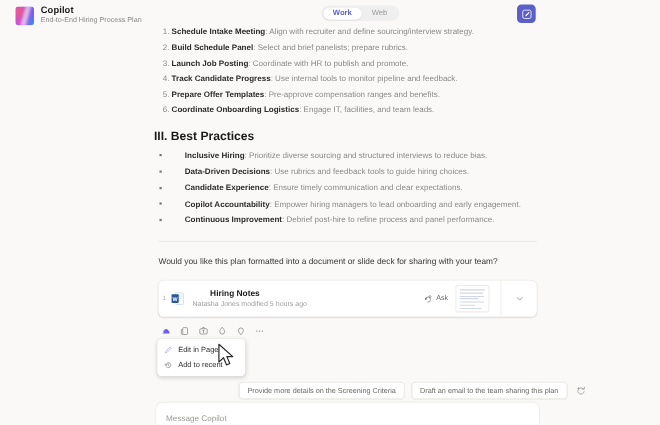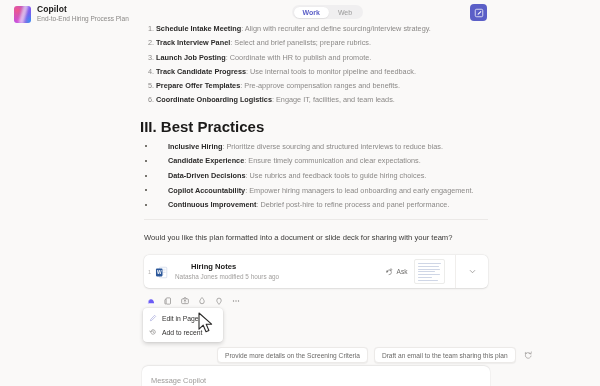--- a/index.html
+++ b/index.html
@@ -137,21 +137,21 @@
     font-size: 7.3px;
     color: #8b8987;
     margin-bottom: 5.2px;
     line-height: 1.25;
   }
   ol.steps li b {
     color: #2b2a29;
     font-weight: bold;
   }
   .section-title {
-    font-size: 15px;
+    font-size: 11px;
     font-weight: bold;
     color: #1b1a19;
     margin: 13px 0 7px 0;
   }
   ul.practices {
     margin: 0;
     padding: 0 0 0 12px;
     list-style: none;
   }
   ul.practices li {
@@ -412,33 +412,33 @@
       <svg width="10" height="10" viewBox="0 0 16 16">
         <rect x="2" y="2" width="12" height="12" rx="2.2" fill="none" stroke="#ffffff" stroke-width="1.2"></rect>
         <path d="M10.6 4.6 L11.9 5.9 L7.4 10.4 L5.7 10.8 L6.1 9.1 Z" fill="#ffffff"></path>
       </svg>
     </div>
   </div>
 
   <div class="content">
     <ol class="steps">
       <li><b>Schedule Intake Meeting</b><span>: Align with recruiter and define sourcing/interview strategy.</span></li>
-      <li><b>Track Interview Panel</b><span>: Select and brief panelists; prepare rubrics.</span></li>
+      <li><b>Build Schedule Panel</b><span>: Select and brief panelists; prepare rubrics.</span></li>
       <li><b>Launch Job Posting</b><span>: Coordinate with HR to publish and promote.</span></li>
       <li><b>Track Candidate Progress</b><span>: Use internal tools to monitor pipeline and feedback.</span></li>
       <li><b>Prepare Offer Templates</b><span>: Pre-approve compensation ranges and benefits.</span></li>
       <li><b>Coordinate Onboarding Logistics</b><span>: Engage IT, facilities, and team leads.</span></li>
     </ol>
 
     <div class="section-title">III. Best Practices</div>
 
     <ul class="practices">
       <li><b>Inclusive Hiring</b><span>: Prioritize diverse sourcing and structured interviews to reduce bias.</span></li>
+      <li><b>Data-Driven Decisions</b><span>: Use rubrics and feedback tools to guide hiring choices.</span></li>
       <li><b>Candidate Experience</b><span>: Ensure timely communication and clear expectations.</span></li>
-      <li><b>Data-Driven Decisions</b><span>: Use rubrics and feedback tools to guide hiring choices.</span></li>
       <li><b>Copilot Accountability</b><span>: Empower hiring managers to lead onboarding and early engagement.</span></li>
       <li><b>Continuous Improvement</b><span>: Debrief post-hire to refine process and panel performance.</span></li>
     </ul>
   </div>
 
   <div class="divider"></div>
 
   <div class="closing">Would you like this plan formatted into a document or slide deck for sharing with your team?</div>
 
   <div class="file-card">

